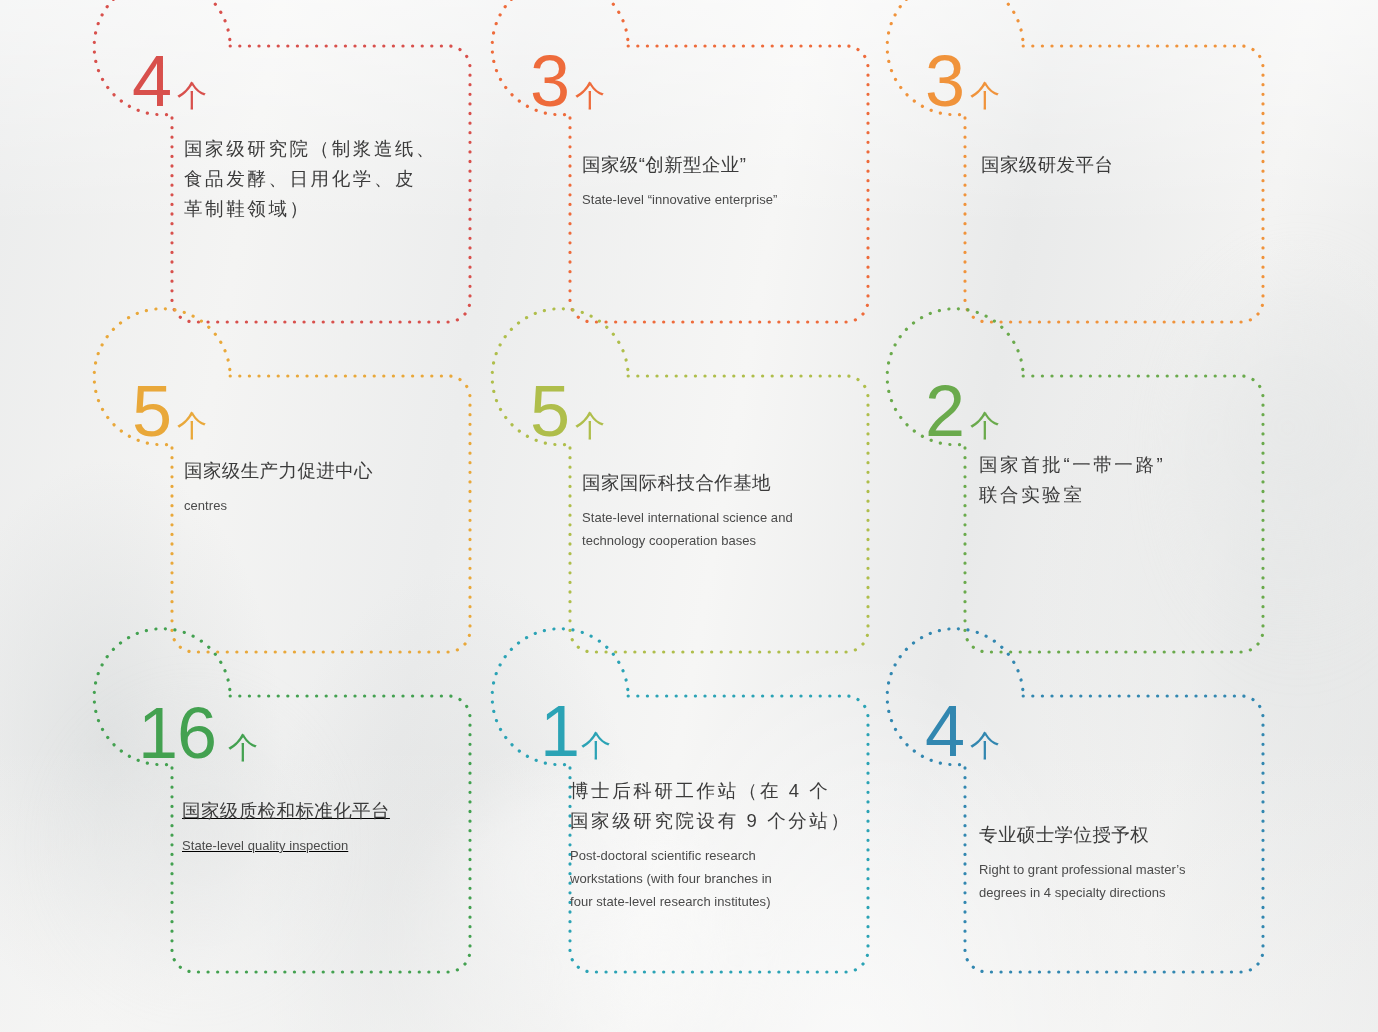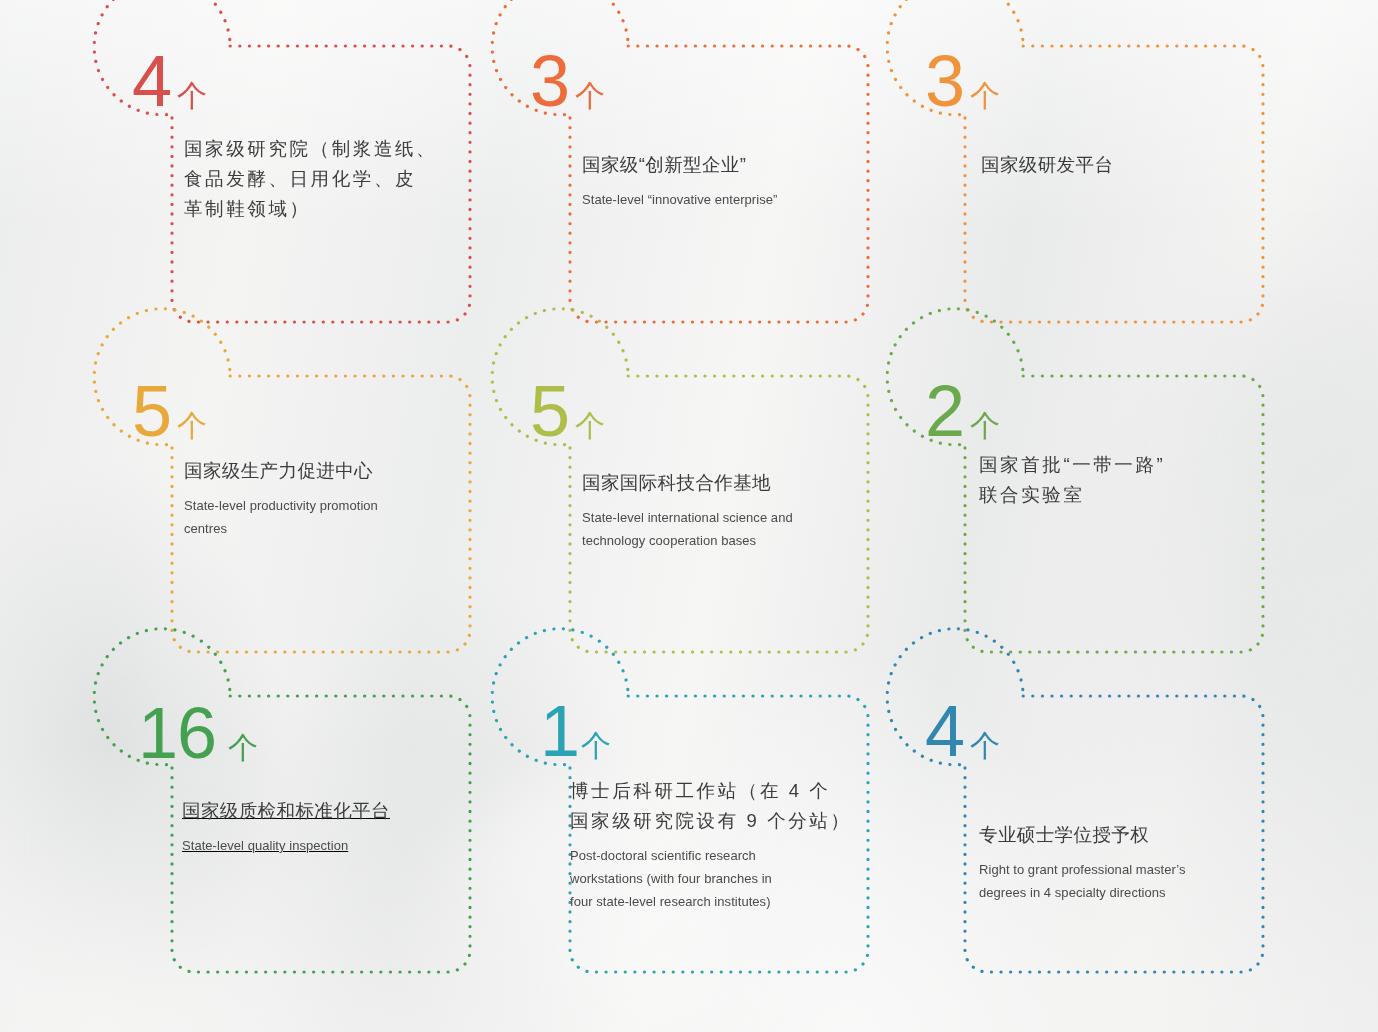--- a/index.html
+++ b/index.html
@@ -191,21 +191,20 @@
       </svg>
       <div class="num-wrap">
         <span class="num" style="color: rgb(233, 168, 58);">5</span>
         <span class="unit" style="color: rgb(233, 168, 58);">个</span>
       </div>
       <div class="body">
         <div class="title-cn">
           <div>国家级生产力促进中心</div>
         </div>
         <div class="sub-en">
-          <div>State-level productivity promotion</div>
           <div>centres</div>
         </div>
       </div>
     </div>
     <div class="card c5" style="left: 508px; top: 352px;">
       <svg class="shape" viewBox="0 0 360 300">
         <path d="M 120.16 24 L 338 24 A 22 22 0 0 1 360 46 L 360 278 A 22 22 0 0 1 338 300 L 84 300 A 22 22 0 0 1 62 278 L 62 92 A 68 68 0 1 1 120.16 24 Z" fill="none" stroke="#AFBE4B" stroke-width="3.2" stroke-linecap="round" stroke-dasharray="0.1 9.5"></path>
       </svg>
       <div class="num-wrap">
         <span class="num" style="color: rgb(175, 190, 75);">5</span>

